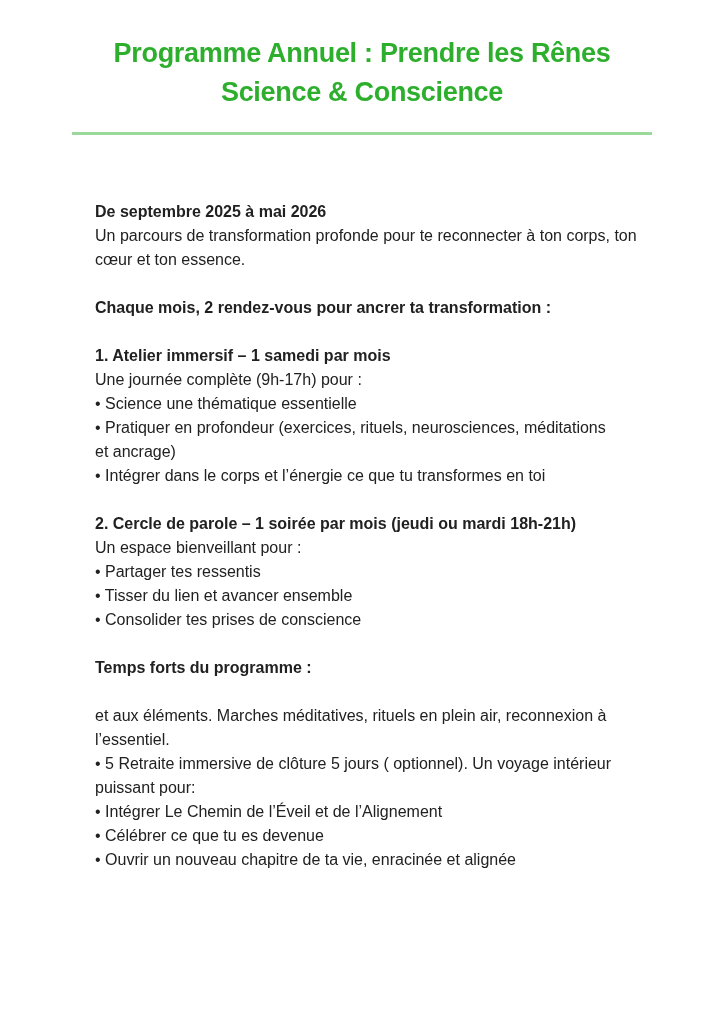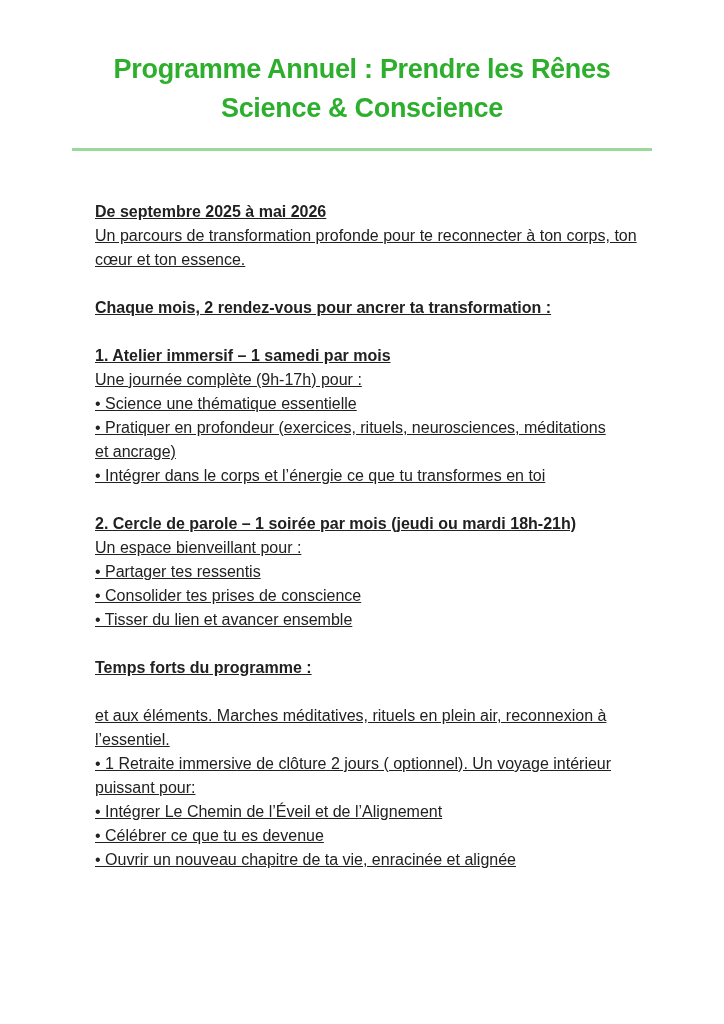--- a/index.html
+++ b/index.html
@@ -6,21 +6,21 @@
   .page {
     position: relative;
     width: 724px;
     height: 1024px;
     background: #ffffff;
     font-family: "Liberation Sans", "DejaVu Sans", sans-serif;
     overflow: hidden;
   }
   .title {
     margin: 0;
-    padding-top: 50px;
+    padding-top: 34px;
     text-align: center;
     color: #2daf2d;
     font-size: 27px;
     line-height: 39px;
     font-weight: 700;
     letter-spacing: -0.3px;
   }
   .divider {
     display: block;
     width: 580px;
@@ -34,21 +34,20 @@
     left: 95px;
     top: 200px;
     width: 582px;
     color: #212121;
     font-size: 16px;
     line-height: 24px;
   }
   .line {
     height: 24px;
     white-space: nowrap;
-    text-decoration: underline;
   }
   .line.bold { font-weight: 700; }
 </style>
 </head>
 <body>
 
 <div class="page">
   <h1 class="title">
     <div>Programme Annuel : Prendre les Rênes</div>
     <div>Science &amp; Conscience</div>
@@ -64,26 +63,26 @@
       <div class="line bold">1. Atelier immersif – 1 samedi par mois</div>
       <div class="line">Une journée complète (9h-17h) pour :</div>
       <div class="line">• Science une thématique essentielle</div>
       <div class="line">• Pratiquer en profondeur (exercices, rituels, neurosciences, méditations</div>
       <div class="line">et ancrage)</div>
       <div class="line">• Intégrer dans le corps et l’énergie ce que tu transformes en toi</div>
       <div class="line"></div>
       <div class="line bold">2. Cercle de parole – 1 soirée par mois (jeudi ou mardi 18h-21h)</div>
       <div class="line">Un espace bienveillant pour :</div>
       <div class="line">• Partager tes ressentis</div>
+      <div class="line">• Tisser du lien et avancer ensemble</div>
       <div class="line">• Consolider tes prises de conscience</div>
-      <div class="line">• Tisser du lien et avancer ensemble</div>
       <div class="line"></div>
       <div class="line bold">Temps forts du programme :</div>
       <div class="line"></div>
       <div class="line">et aux éléments. Marches méditatives, rituels en plein air, reconnexion à</div>
       <div class="line">l’essentiel.</div>
-      <div class="line">• 1 Retraite immersive de clôture 2 jours ( optionnel). Un voyage intérieur</div>
+      <div class="line">• 5 Retraite immersive de clôture 5 jours ( optionnel). Un voyage intérieur</div>
       <div class="line">puissant pour:</div>
       <div class="line">• Intégrer Le Chemin de l’Éveil et de l’Alignement</div>
       <div class="line">• Célébrer ce que tu es devenue</div>
       <div class="line">• Ouvrir un nouveau chapitre de ta vie, enracinée et alignée</div>
     </div>
 </div>
 
 </body></html>

